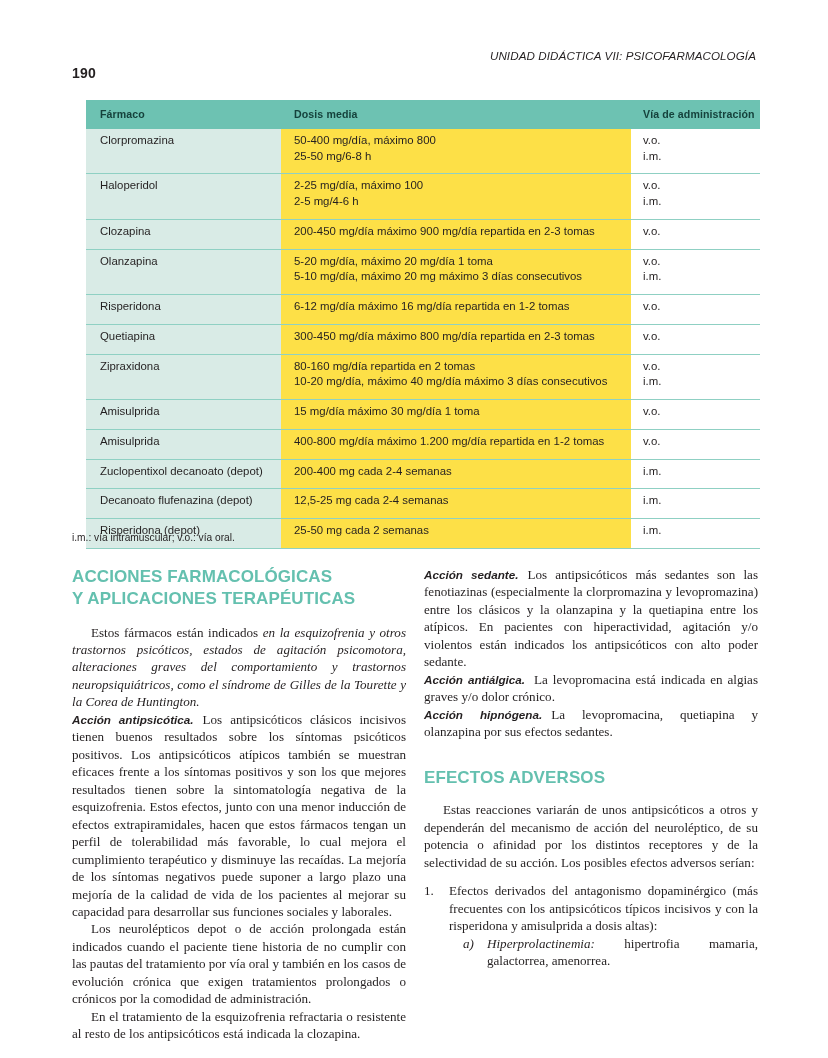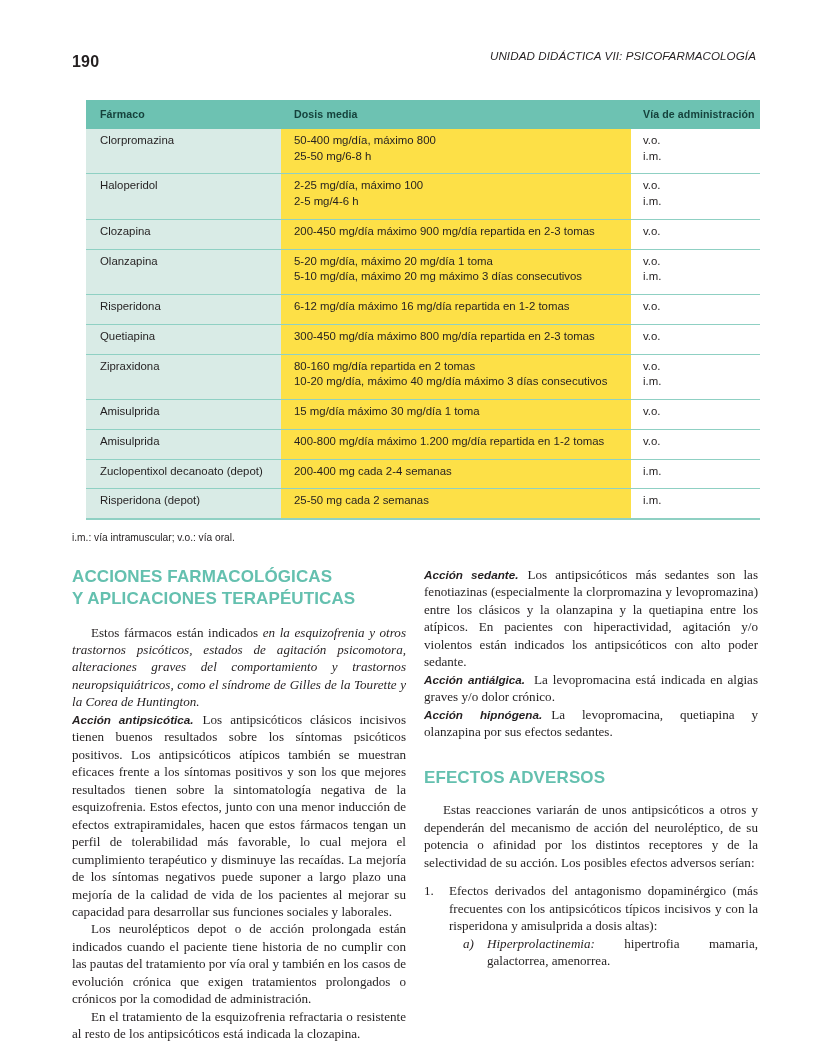--- a/index.html
+++ b/index.html
@@ -24,22 +24,22 @@
   .runhead {
     position: absolute;
     top: 49px;
     left: 72px;
     right: 72px;
     height: 16px;
   }
   .folio {
     position: absolute;
     left: 0;
-    top: 4px;
-    font-size: 16px;
+    top: 16px;
+    font-size: 14px;
     font-weight: bold;
     letter-spacing: .2px;
   }
   .runhead-title {
     position: absolute;
     right: 0;
     top: 0;
     font-size: 11.6px;
     font-style: italic;
     letter-spacing: .1px;
@@ -329,20 +329,29 @@
           <tr>
             <td class="c-name">Zuclopentixol decanoato (depot)</td>
             <td class="c-dose">
               <span class="ln">200-400 mg cada 2-4 semanas</span>
             </td>
             <td class="c-route">
               <span class="ln">i.m.</span>
             </td>
           </tr>
           <tr>
+            <td class="c-name">Decanoato flufenazina (depot)</td>
+            <td class="c-dose">
+              <span class="ln">12,5-25 mg cada 2-4 semanas</span>
+            </td>
+            <td class="c-route">
+              <span class="ln">i.m.</span>
+            </td>
+          </tr>
+          <tr>
             <td class="c-name">Risperidona (depot)</td>
             <td class="c-dose">
               <span class="ln">25-50 mg cada 2 semanas</span>
             </td>
             <td class="c-route">
               <span class="ln">i.m.</span>
             </td>
           </tr>
         </tbody>
     </table>

